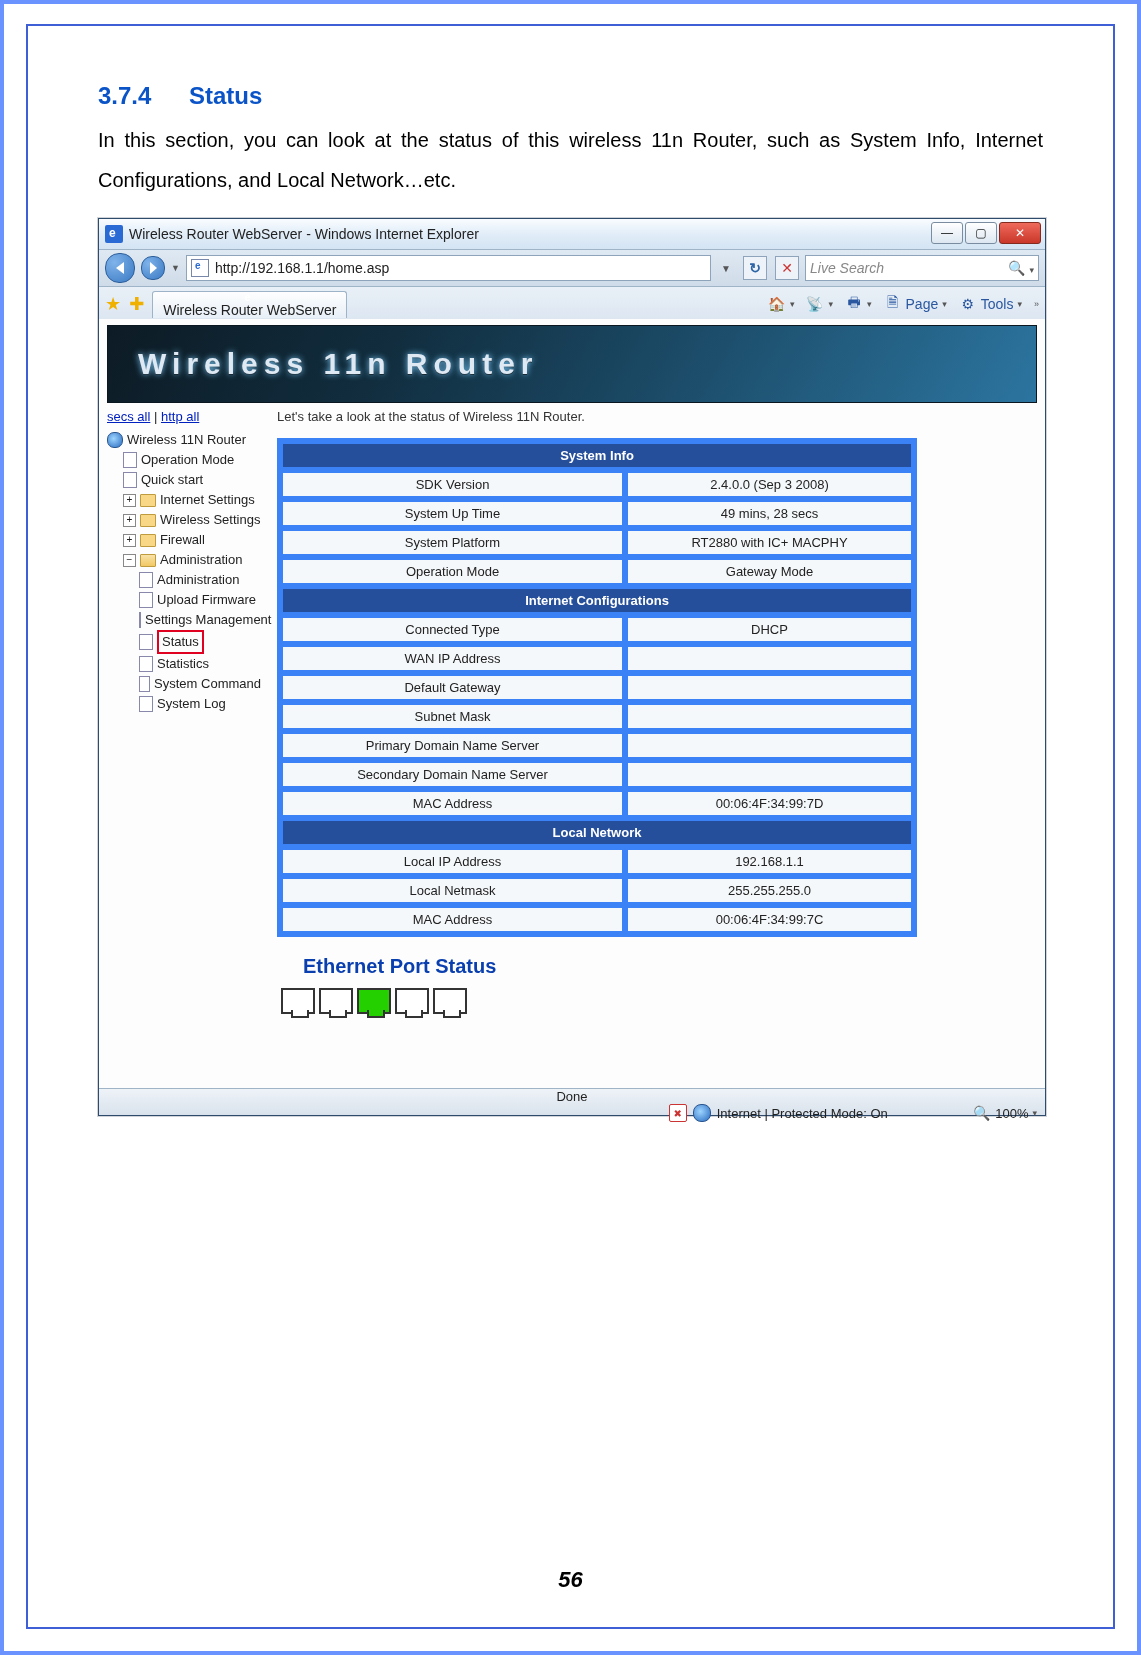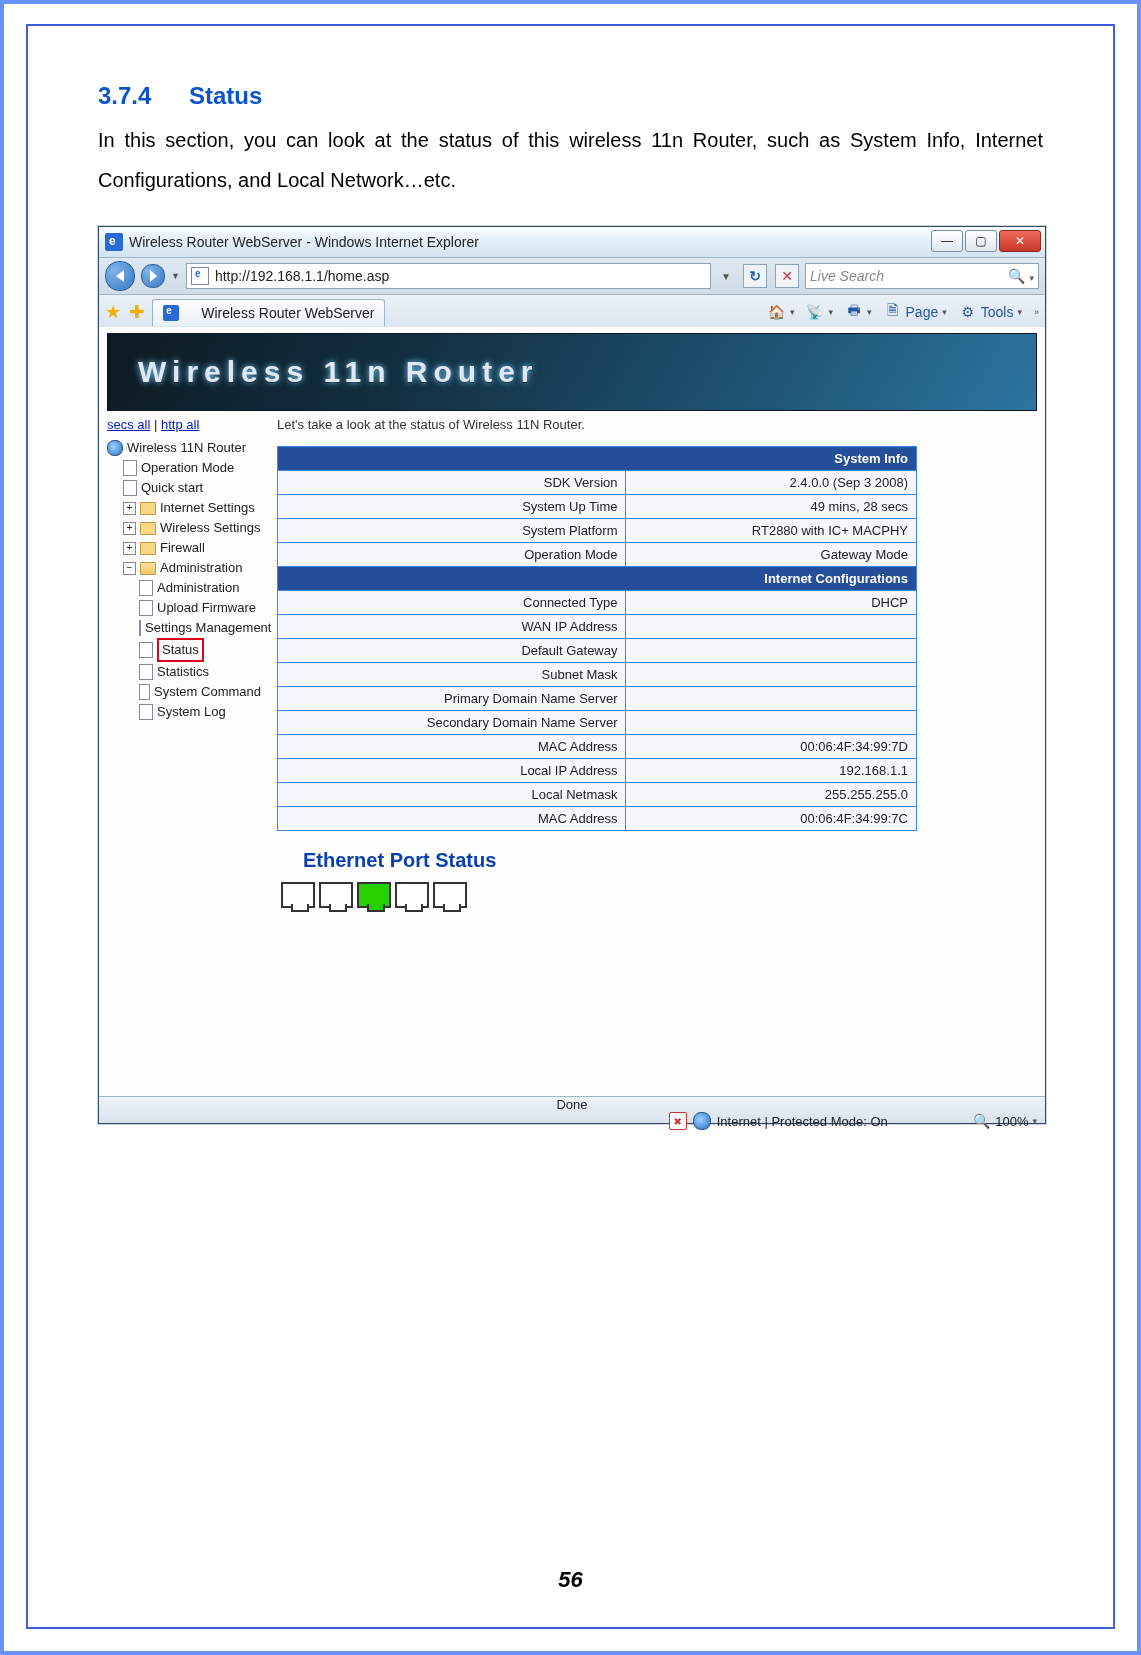--- a/index.html
+++ b/index.html
@@ -24,21 +24,21 @@
   .section-title{color:#0a54c8;font-weight:bold;font-size:24px;margin-left:32px;}
   .heading-line{margin-bottom:10px;}
   .body-text{font-size:20px;line-height:40px;text-align:justify;}
   .page-num{
     position:absolute;bottom:34px;left:0;right:0;text-align:center;
     font-style:italic;font-weight:bold;font-size:22px;
   }
 
   
   .ie{
-    margin-top:26px;
+    margin-top:18px;
     width:946px;height:896px;
     background:#fff;
     border:1px solid #2f4b6b;
     box-shadow:0 0 0 1px #d0d4d9;
     font-size:14px;color:#222;
     position:relative;
   }
   
   .ie .titlebar{
     height:30px;
@@ -73,21 +73,21 @@
   .searchbox{width:224px;height:24px;background:#fff;border:1px solid #8ea4ba;display:flex;align-items:center;padding:0 4px;justify-content:space-between;}
   .searchbox .ph{color:#888;font-style:italic;}
   .mag{color:#2a6ad4;font-size:14px;}
 
   
   .ie .cmdbar{
     height:34px;background:linear-gradient(#e9f0f7,#dce6f1);
     border-bottom:1px solid #a0b4c7;display:flex;align-items:center;padding:0 6px;gap:8px;
   }
   .cmdbar .star{color:#f0b000;font-size:18px;}
-  .cmdbar .tab{height:26px;background:linear-gradient(#fefefe,#e7eff7);border:1px solid #9db3c8;border-bottom:none;border-radius:3px 3px 0 0;padding:0 10px;display:flex;align-items:center;gap:22px;}
+  .cmdbar .tab{height:26px;background:linear-gradient(#fefefe,#e7eff7);border:1px solid #9db3c8;border-bottom:none;border-radius:3px 3px 0 0;padding:0 10px;display:flex;align-items:center;gap:10px;flex-direction:column;}
   .cmdbar .tab .favicon{width:16px;height:16px;background:#2a6ad4;border-radius:2px;position:relative;}
   .cmdbar .tab .favicon::after{content:"e";color:#fff;font-size:10px;font-weight:bold;position:absolute;left:3px;top:0;}
   .cmdbar .right{margin-left:auto;display:flex;align-items:center;gap:12px;color:#2a57a0;}
   .cmdbar .tool{display:flex;align-items:center;gap:4px;}
   .ticon{width:18px;height:18px;display:inline-flex;align-items:center;justify-content:center;font-size:14px;}
   .tdrop{font-size:9px;color:#555;}
 
   
   .ie .page-area{position:absolute;top:100px;left:0;right:0;bottom:26px;background:#fdfdfd;overflow:hidden;}
   .banner{
@@ -113,21 +113,21 @@
   .tree .doc{width:12px;height:14px;background:#fff;border:1px solid #88a;display:inline-block;}
   .tree .lvl1{padding-left:16px;}
   .tree .lvl2{padding-left:32px;}
   .tree .globe{width:14px;height:14px;border-radius:7px;background:radial-gradient(circle at 40% 40%,#9dd4ff,#2a6cc0);border:1px solid #2a5690;display:inline-block;}
   .tree .sel{border:2px solid #e00020;padding:0 3px;display:inline-block;}
 
   .main{flex:1;padding-left:16px;}
   .main h2{color:#0a3fb0;font-size:22px;font-weight:bold;margin:6px 0 10px 0;}
   .main .sub{font-size:13px;color:#333;margin-bottom:14px;}
   table.info{width:640px;border-collapse:collapse;font-size:13px;}
-  table.info td,table.info th{border:1px solid #3b82f6;padding:4px 8px;text-align:right;}
+  table.info td,table.info th{border:6px solid #3b82f6;padding:4px 8px;text-align:center;}
   table.info th{background:#264f9b;color:#fff;font-weight:bold;}
   table.info td{background:#f5f8fa;}
   h3.eth{color:#0a3fb0;font-size:20px;font-weight:bold;margin:18px 0 10px 26px;}
   .ports{display:flex;gap:4px;padding-left:4px;}
   .port{width:30px;height:22px;border:2px solid #333;background:#fff;position:relative;}
   .port.on{background:#25d000;}
   .port::after{content:"";position:absolute;bottom:-6px;left:8px;width:14px;height:6px;border:2px solid #333;border-top:none;background:#fff;}
   .port.on::after{background:#25d000;}
 
   
@@ -350,20 +350,23 @@
                 <tr>
                       <td>Secondary Domain Name Server</td>
                       <td></td>
                     </tr>
                 <tr>
                       <td>MAC Address</td>
                       <td>00:06:4F:34:99:7D</td>
                     </tr>
 
                 <tr>
+                      <th colspan="2">Local Network</th>
+                    </tr>
+                <tr>
                       <td>Local IP Address</td>
                       <td>192.168.1.1</td>
                     </tr>
                 <tr>
                       <td>Local Netmask</td>
                       <td>255.255.255.0</td>
                     </tr>
                 <tr>
                       <td>MAC Address</td>
                       <td>00:06:4F:34:99:7C</td>

